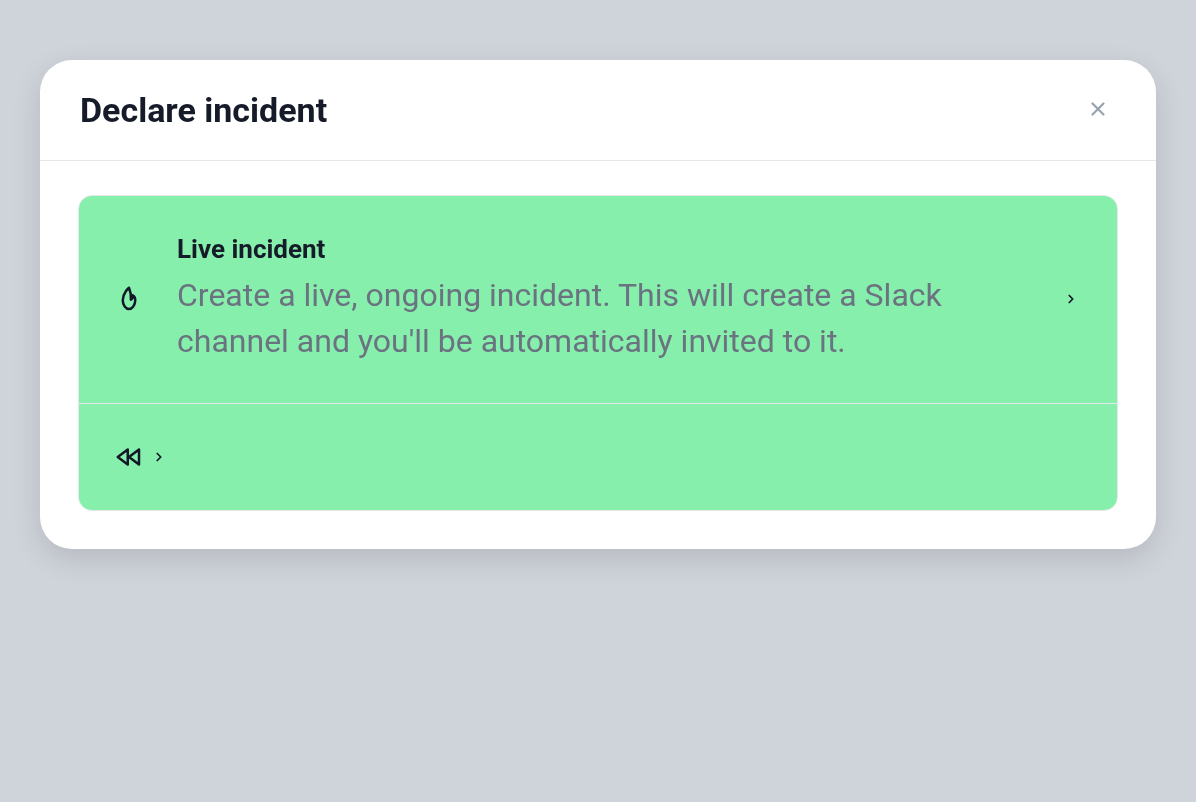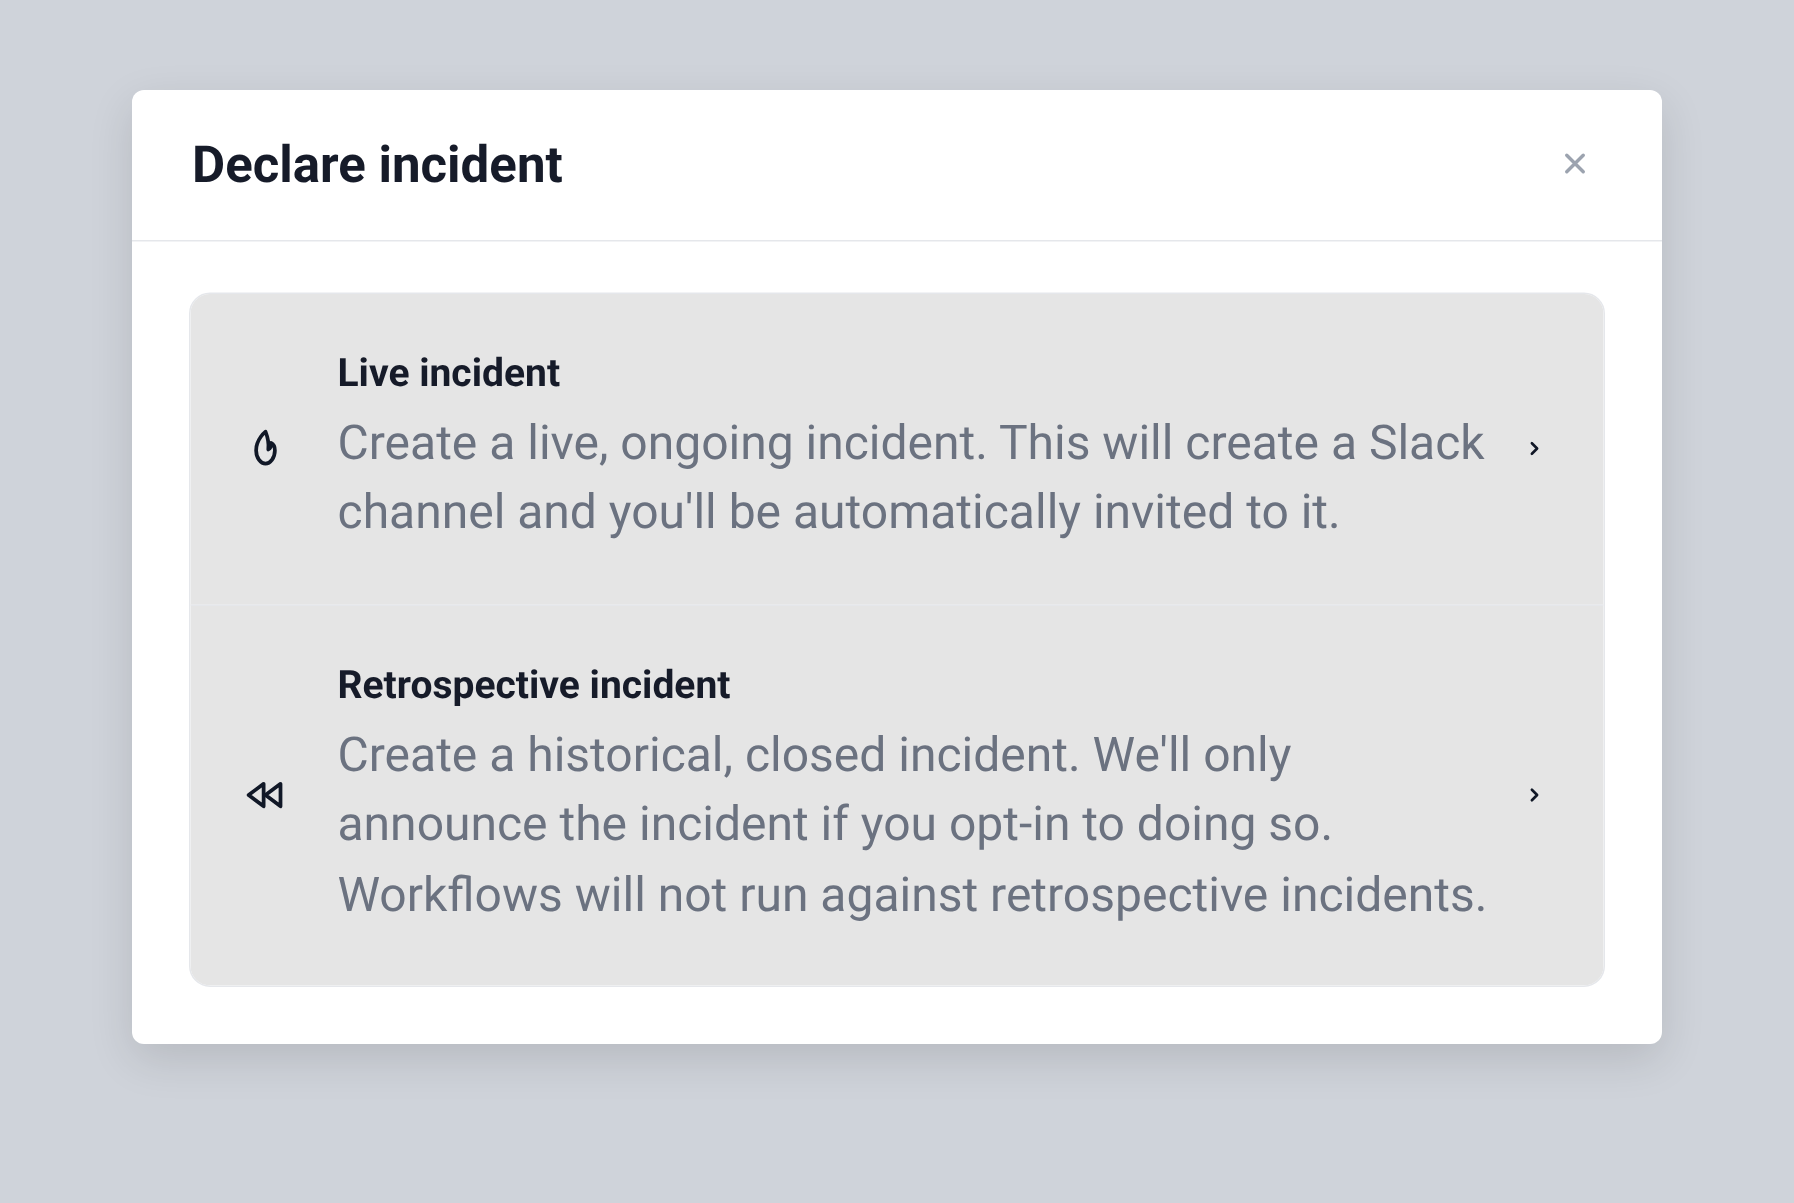--- a/index.html
+++ b/index.html
@@ -11,23 +11,23 @@
       width: 1196px;
       height: 802px;
       background: #cfd3da;
       font-family: -apple-system, BlinkMacSystemFont, "Segoe UI", Roboto, Helvetica, Arial, sans-serif;
       display: flex;
       align-items: flex-start;
       justify-content: center;
       padding-top: 60px;
     }
     .modal {
-      width: 1020px;
+      width: 1116px;
       background: #ffffff;
-      border-radius: 8px;
+      border-radius: 32px;
       box-shadow: 0 10px 30px rgba(0,0,0,0.12);
       overflow: hidden;
     }
     .modal-header {
       display: flex;
       align-items: center;
       justify-content: space-between;
       padding: 30px 40px 30px 40px;
       border-bottom: 1px solid #e5e7eb;
     }
@@ -59,21 +59,21 @@
     .option-list {
       border: 1px solid #e5e7eb;
       border-radius: 14px;
       overflow: hidden;
     }
     .option-item {
       display: flex;
       align-items: center;
       padding: 38px 36px 38px 30px;
       cursor: pointer;
-      background: #e5e5e5;
+      background: #86efac;
     }
     .option-item + .option-item {
       border-top: 1px solid #e5e7eb;
     }
     .option-icon {
       width: 40px;
       flex: 0 0 40px;
       display: flex;
       align-items: center;
       justify-content: center;
@@ -151,24 +151,20 @@
         </div>
       </div>
 
       <div class="option-item">
         <div class="option-icon">
           <svg viewBox="0 0 24 24">
             <path d="M11 6 L3 12 L11 18 Z" stroke-linejoin="round"></path>
             <path d="M20 6 L12 12 L20 18 Z" stroke-linejoin="round"></path>
           </svg>
         </div>
-        <div class="option-text">
-          <div class="option-title">Retrospective incident</div>
-          <div class="option-desc">Create a historical, closed incident. We'll only announce the incident if you opt-in to doing so. Workflows will not run against retrospective incidents.</div>
-        </div>
         <div class="option-chevron">
           <svg viewBox="0 0 24 24">
               <path d="M9 6 L15 12 L9 18" stroke-linecap="round" stroke-linejoin="round"></path>
             </svg>
         </div>
       </div>
 
     </div>
   </div>
 </div>

